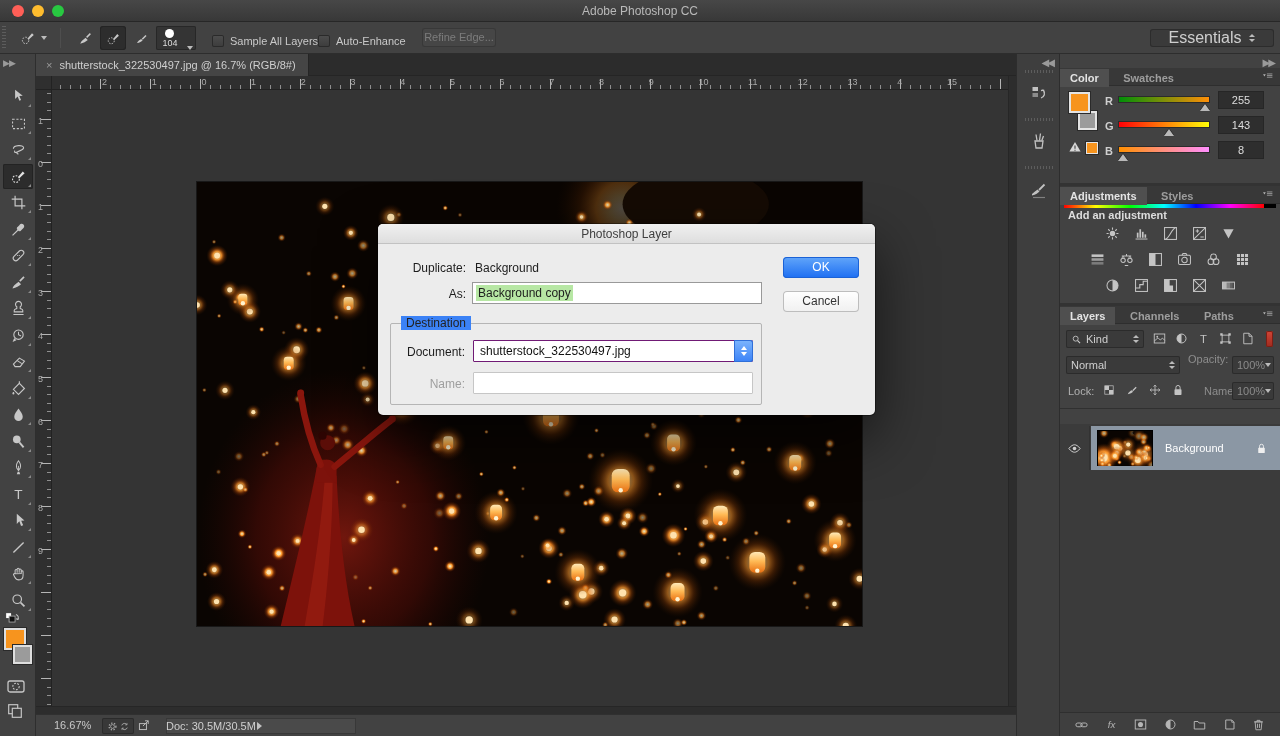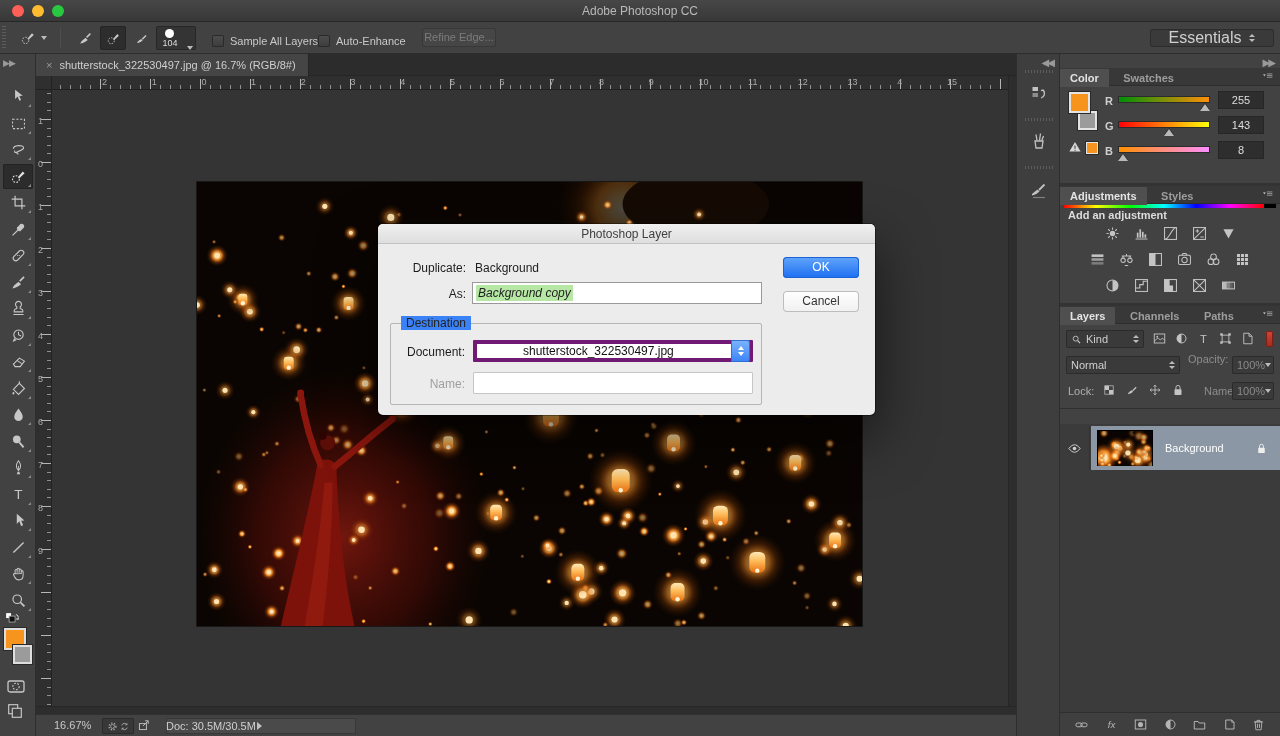--- a/index.html
+++ b/index.html
@@ -134,27 +134,27 @@
   .layersbottom{position:absolute;left:0;bottom:0;width:220px;height:24px;background:#3f3f3f;border-top:1px solid #2f2f2f;
     display:flex;align-items:center;justify-content:space-between;padding:0 14px;color:#b5b5b5;}
   
   #dialog{position:absolute;left:378px;top:224px;width:497px;height:191px;background:#ececec;border-radius:5px;
     box-shadow:0 22px 55px rgba(0,0,0,.6),0 0 0 1px rgba(0,0,0,.35);font-size:12px;color:#1d1d1d;}
   .dtitle{position:absolute;left:0;top:0;width:100%;height:20px;border-radius:5px 5px 0 0;
     background:linear-gradient(#f0f0f0,#dedede);border-bottom:1px solid #c2c2c2;
     text-align:center;line-height:20px;font-size:12px;color:#3f3f3f;}
   .dlabel{position:absolute;text-align:right;width:88px;left:0;}
   .textfield{position:absolute;background:#fff;border:1px solid #999;height:22px;line-height:20px;padding:0 3px;font-size:12px;}
-  .seltext{background:#b7e7a4;padding:1px 2px;font-style:italic;}
+  .seltext{background:#b7e7a4;padding:1px 2px;}
   .macbtn{position:absolute;width:76px;height:21px;border-radius:4px;font-size:12px;text-align:center;line-height:21px;}
   .btn-ok{background:linear-gradient(#62a6fa,#1d6ef2);color:#fff;box-shadow:inset 0 0 0 1px #1b62d6;}
   .btn-cancel{background:linear-gradient(#ffffff,#f0f0f0);color:#333;box-shadow:inset 0 0 0 1px #bdbdbd;}
   .fieldset{position:absolute;left:12px;top:99px;width:372px;height:82px;border:1px solid #b5b5b5;border-radius:2px;}
   .legend{position:absolute;left:10px;top:-8px;background:#3b82f6;padding:0 5px;font-size:12px;color:#222;}
-  .dcombo{position:absolute;background:#fff;border:4px solid #701a75;height:22px;display:flex;align-items:center;border-radius:1px;padding-left:40px;}
+  .dcombo{position:absolute;background:#fff;border:1px solid #701a75;height:22px;display:flex;align-items:center;border-radius:1px;}
   .dcombo .val{flex:1;padding:0 6px;font-size:12px;color:#111;}
   .dstepper{width:19px;height:22px;margin:-1px -1px -1px 0;border-radius:0 3px 3px 0;
     background:linear-gradient(#7cb5fd,#3b82f7);box-shadow:inset 0 0 0 1px #2f6fd8;
     display:flex;flex-direction:column;align-items:center;justify-content:center;gap:2px;}
   .dstepper i{display:block;width:0;height:0;border-left:3.5px solid transparent;border-right:3.5px solid transparent;}
   .dstepper .u{border-bottom:4px solid #fff;}
   .dstepper .d{border-top:4px solid #fff;}
   .dinput{position:absolute;height:22px;background:#fff;border:1px solid #c6c6c6;border-radius:1px;font-size:12px;padding:0 4px;}
   .dimlabel{color:#9e9e9e;}
 </style>

